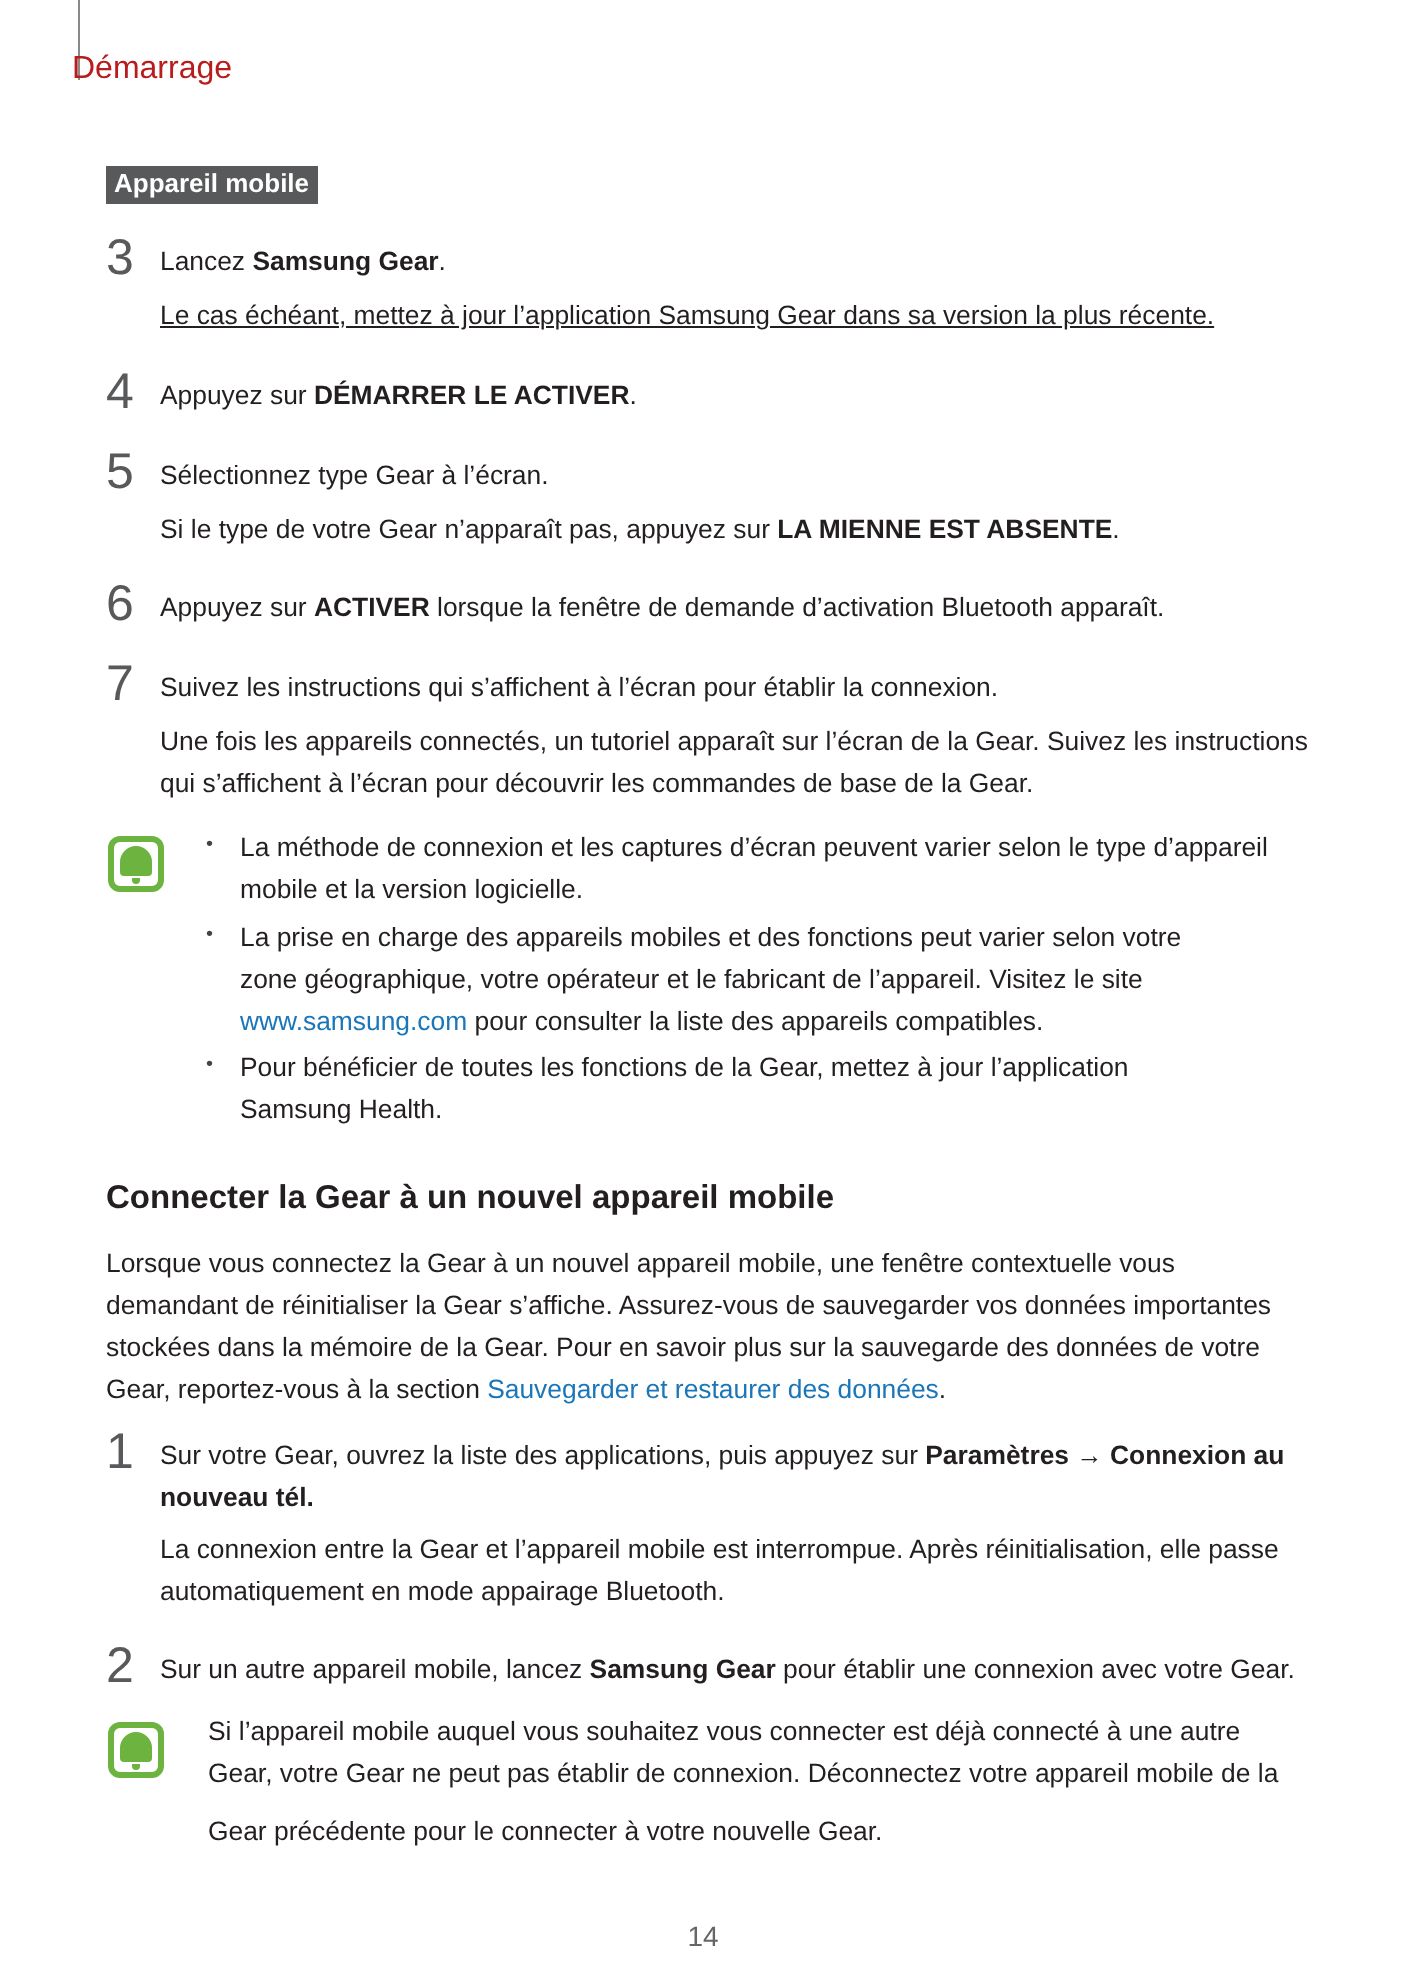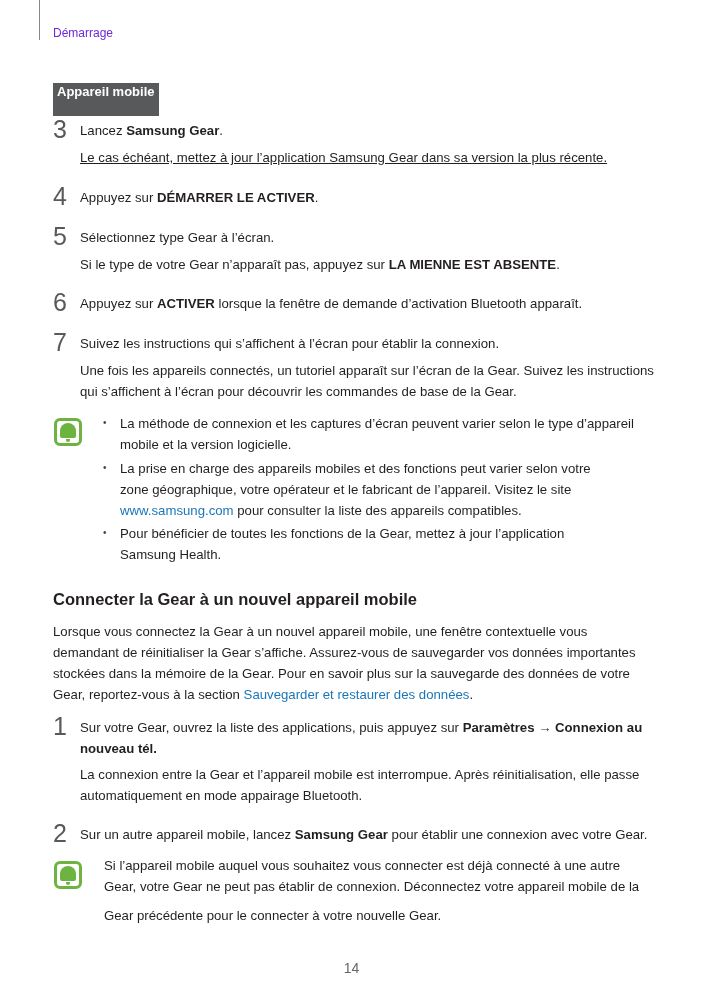--- a/index.html
+++ b/index.html
@@ -1,21 +1,21 @@
 <!DOCTYPE html>
 <html><head>
 <meta charset="utf-8">
 <style>
   html, body { margin:0; padding:0; background:#fff; }
   body { width:703px; height:994px; position:relative; overflow:hidden;
          font-family:"Liberation Sans", sans-serif; color:#231f20; font-size:13px; }
   .margin-line { position:absolute; left:39px; top:0; width:1px; height:40px; background:#888; }
-  .header-title { position:absolute; left:53px; top:26px; font-size:12px; color:#6d28d9; }
+  .header-title { position:absolute; left:36px; top:26px; font-size:16px; color:#b91c1c; }
   .section-label { position:absolute; left:53px; top:83px; background:#58595b; color:#fff;
-                   font-weight:bold; font-size:13px; padding:1px 4px 16px 4px; line-height:16px; }
+                   font-weight:bold; font-size:13px; padding:1px 4px 2px 4px; line-height:16px; }
   .step { position:absolute; left:53px; }
   .step .num { position:absolute; left:0; top:-6px; font-size:25px; color:#58595b; width:20px; line-height:30px; }
   .step .line { position:absolute; left:27px; white-space:nowrap; line-height:21px; font-size:13.2px; }
   b { font-weight:bold; }
   .link { color:#1a76b8;margin-top:40px; }
   .note-icon { position:absolute; width:28px; height:28px; border:3px solid #6db33f; border-radius:6px;
                box-sizing:border-box; background:#fff; }
   .note-icon .bell { position:absolute; left:3px; top:2px; width:16px; height:15px; background:#6db33f;
                      border-radius:8px 8px 2px 2px; }
   .note-icon .clapper { position:absolute; left:9px; top:18px; width:4px; height:3px; background:#6db33f; border-radius:0 0 2px 2px; }

